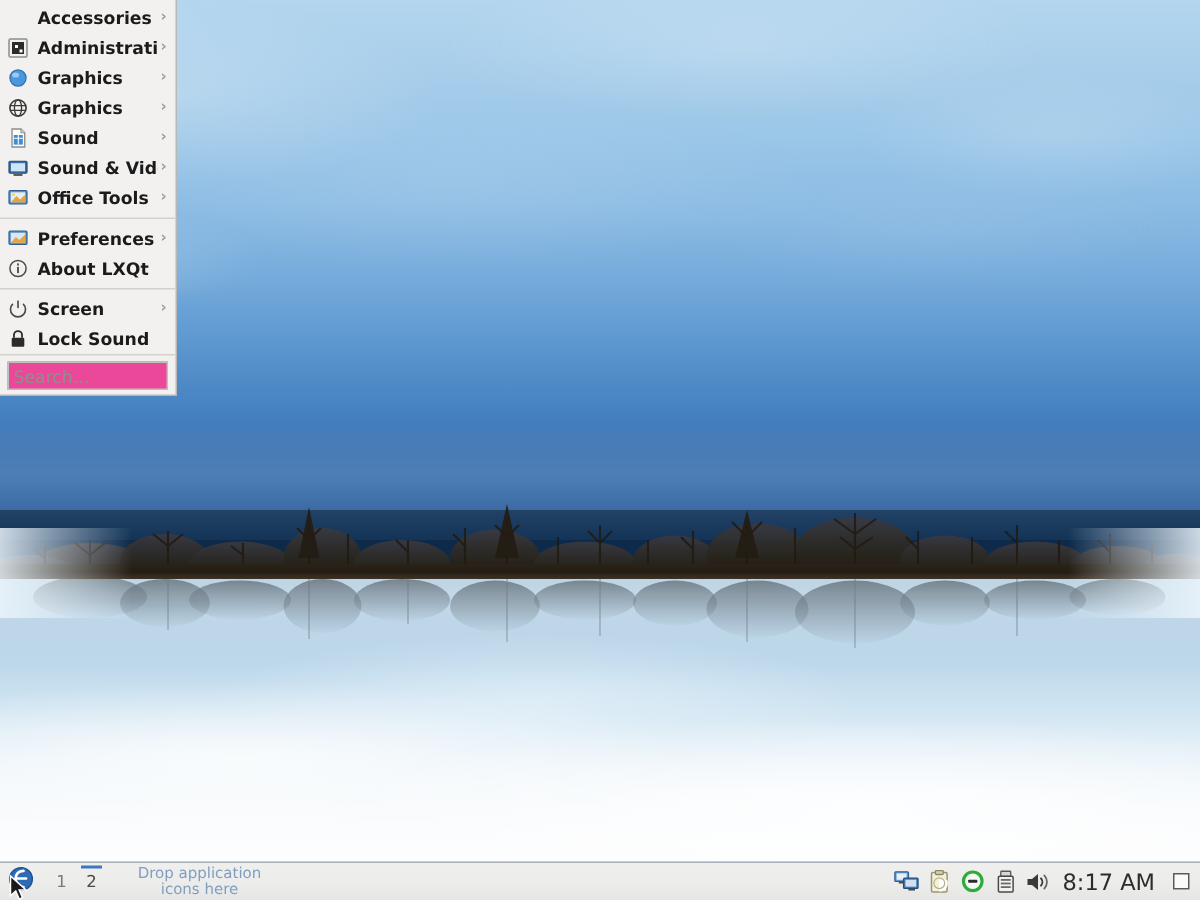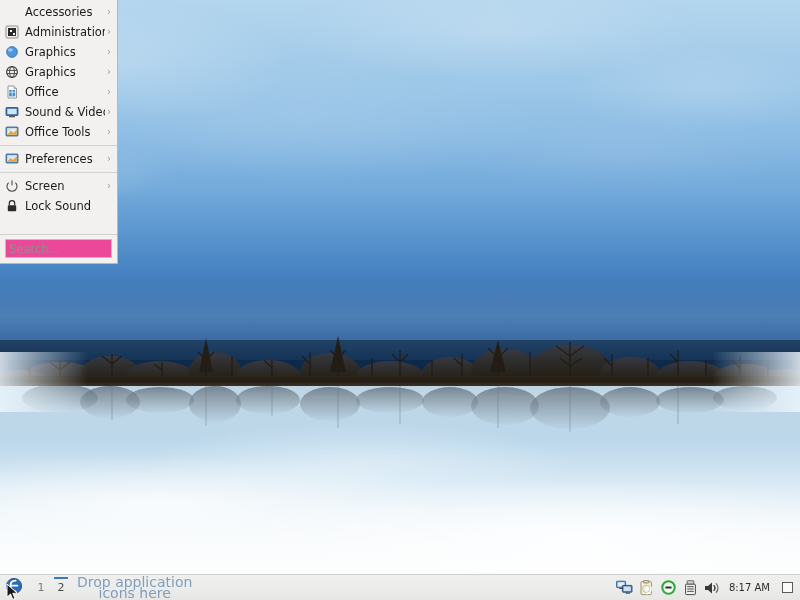--- a/index.html
+++ b/index.html
@@ -93,21 +93,21 @@
 
   
   #appmenu {
     position:absolute; left:0; top:0; width:118px; height:264px;
     background:#f2f1f0;
     border-right:1px solid #b8b8b6;
     border-bottom:1px solid #b8b8b6;
     display:flex; flex-direction:column;
     z-index:50;
   }
-  .menu-list { flex:1 1 auto; padding:2px 0 0 0; }
+  .menu-list { flex:1 1 auto; padding:2px 0 0 0;font-weight:bold; }
 
   .menu-item {
     height:20px; display:flex; align-items:center;
     padding:0 4px 0 5px; cursor:default; position:relative;
   }
 
   .mi-icon {
     width:14px; height:14px; margin-right:6px;
     flex:0 0 14px; position:relative;
     display:flex; align-items:center; justify-content:center;
@@ -164,37 +164,37 @@
     content:""; position:absolute; top:0px; left:3px; right:3px;
     height:2px; background:#3b78c4;
   }
 
   .tb-quicklaunch {
     margin-left:6px; height:24px; min-width:112px;
     display:flex; align-items:center; justify-content:center;
     text-align:center; cursor:default;
   }
   .ql-text {
-    font-size:14px; line-height:11px; color:#7f9ec0;
+    font-size:10px; line-height:11px; color:#7f9ec0;
     white-space:pre-line;
   }
 
   .tb-tasks { flex:1 1 auto; height:24px; }
 
   .tb-tray {
     display:flex; align-items:center; height:24px; gap:2px; padding-right:2px;
   }
   .tray-ico {
     width:20px; height:20px; display:flex;
     align-items:center; justify-content:center; cursor:pointer;
   }
   .tray-ico svg { display:block; }
 
   .tb-clock {
-    font-size:10px; color:#2d2d2c; padding:0 7px 0 4px;
+    font-size:15px; color:#2d2d2c; padding:0 7px 0 4px;
     white-space:nowrap; cursor:pointer; line-height:24px;text-align:center;
   }
 
   .tb-showdesktop {
     width:20px; height:20px; margin-right:3px;
     display:flex; align-items:center; justify-content:center; cursor:pointer;
   }
   .sd-box { width:11px; height:11px; border:1.3px solid #5a5a58; background:#fbfbfb; }
 
   
@@ -363,21 +363,21 @@
 
     <div class="menu-item">
       <span class="mi-icon">
         <svg width="14" height="14" viewBox="0 0 14 14">
           <path d="M3 1 H9 L11.5 3.5 V13 H3 Z" fill="#fdfdfd" stroke="#8c8c8a" stroke-width="0.9"></path>
           <path d="M9 1 V3.5 H11.5" fill="#dcdcda" stroke="#8c8c8a" stroke-width="0.7"></path>
           <rect x="4.2" y="5" width="6" height="6.4" fill="#3d8ed6"></rect>
           <path d="M4.2 7.2 H10.2 M7.2 5 V11.4" stroke="#ffffff" stroke-width="0.7"></path>
         </svg>
       </span>
-      <span class="mi-label">Office</span>
+      <span class="mi-label">Sound</span>
       <span class="mi-arrow">›</span>
     </div>
 
     <div class="menu-item">
       <span class="mi-icon">
         <svg width="14" height="14" viewBox="0 0 14 14">
           <rect x="1" y="2.5" width="12" height="8" rx="0.8" fill="#3a6fa8" stroke="#27486e" stroke-width="0.8"></rect>
           <rect x="2.3" y="3.8" width="9.4" height="5.4" fill="#cfe4f5"></rect>
           <rect x="4" y="11" width="6" height="1.3" fill="#5a5a58"></rect>
         </svg>
@@ -406,20 +406,31 @@
         <svg width="14" height="14" viewBox="0 0 14 14">
           <rect x="1" y="2" width="12" height="9" rx="0.8" fill="#5b92c6" stroke="#2f5f92" stroke-width="0.8"></rect>
           <rect x="2.2" y="3.2" width="9.6" height="6.6" fill="#dbe7f2"></rect>
           <path d="M2.2 9.8 L5.6 6 L7.8 8 L11.8 4.4 V9.8 Z" fill="#e8a33d"></path>
         </svg>
       </span>
       <span class="mi-label">Preferences</span>
       <span class="mi-arrow">›</span>
     </div>
 
+    <div class="menu-item">
+      <span class="mi-icon">
+        <svg width="14" height="14" viewBox="0 0 14 14">
+          <circle cx="7" cy="7" r="5.4" fill="none" stroke="#4a4a48" stroke-width="1"></circle>
+          <rect x="6.4" y="5.9" width="1.2" height="4.2" fill="#4a4a48"></rect>
+          <rect x="6.4" y="3.6" width="1.2" height="1.4" fill="#4a4a48"></rect>
+        </svg>
+      </span>
+      <span class="mi-label">About LXQt</span>
+      <span class="mi-arrow hidden"></span>
+    </div>
 
     <div class="menu-sep"></div>
 
     <div class="menu-item">
       <span class="mi-icon">
         <svg width="14" height="14" viewBox="0 0 14 14">
           <path d="M3.6 3.6 A5 5 0 1 0 10.4 3.6" fill="none" stroke="#4a4a48" stroke-width="1.1"></path>
           <rect x="6.45" y="1.4" width="1.1" height="5" fill="#4a4a48"></rect>
         </svg>
       </span>

